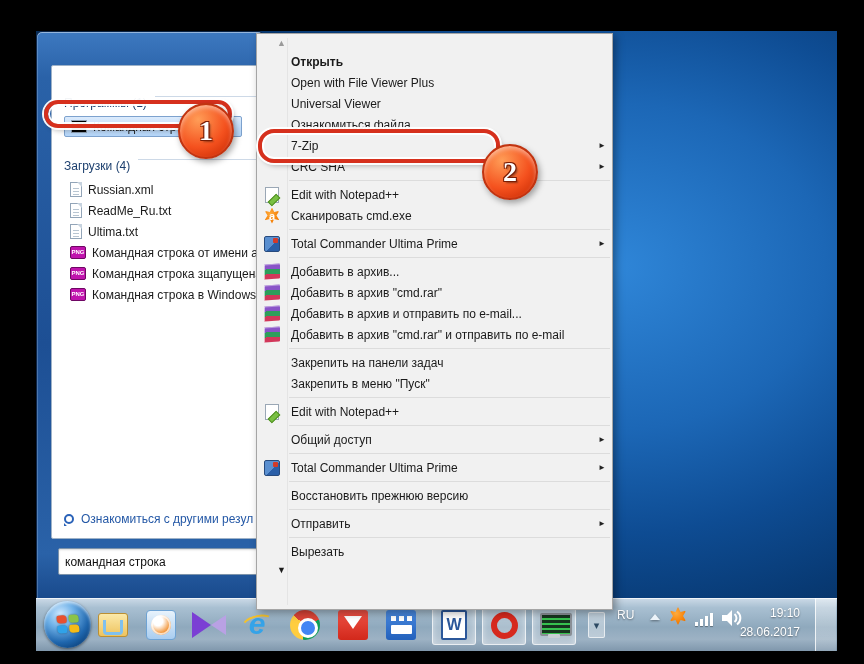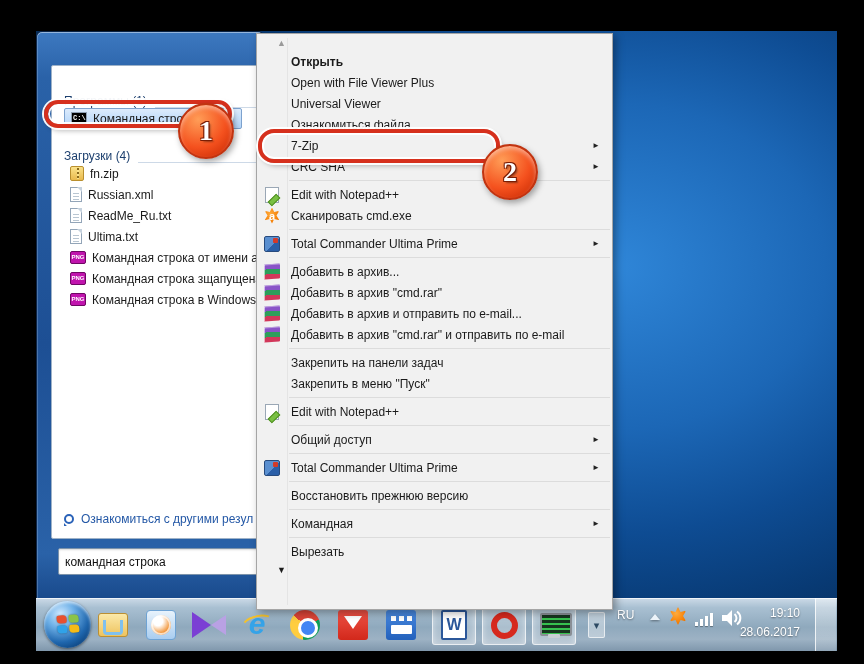--- a/index.html
+++ b/index.html
@@ -10,21 +10,21 @@
   .viewport{position:absolute;left:36px;top:31px;width:801px;height:620px;
     background:radial-gradient(ellipse 560px 430px at 72% 38%, #2f86d8 0%, #1c67b6 38%, #0e4c93 62%, #083a74 82%, #062c58 100%);}
 
   
   .start-window{position:absolute;left:0;top:0;width:228px;height:569px;
     background:linear-gradient(180deg,#3d79c0 0%,#2a62a8 8%,#1d4f94 55%,#2a62a8 92%,#194a8c 100%);
     border:1px solid rgba(8,28,56,.85);border-radius:6px 6px 0 0;
     box-shadow:inset 0 1px 0 rgba(255,255,255,.45), inset -1px 0 0 rgba(255,255,255,.2), inset 1px 0 0 rgba(255,255,255,.2);}
   .results-panel{position:absolute;left:14px;top:33px;width:214px;height:474px;background:#fff;
     border:1px solid #9eb2c8;border-radius:2px;overflow:hidden;padding:8px 0 0 12px;}
-  .group-header{display:flex;align-items:flex-end;height:20px;margin-top:14px;}
+  .group-header{display:flex;align-items:flex-start;height:20px;margin-top:22px;}
   .group-header .gh-label{color:#1c3f6e;font-size:12px;white-space:nowrap;}
   .group-header .gh-rule{flex:1;height:1px;background:#cdd9e7;margin:0 0 0 8px;}
   .result-item{display:flex;align-items:center;height:21px;padding-left:6px;white-space:nowrap;overflow:hidden;}
   .result-item .ri-label{font-size:12px;color:#1a1a1a;margin-left:6px;}
   .result-item.selected{width:178px;border:1px solid #7da2ce;border-radius:2px;
     background:linear-gradient(180deg,#dcebfc,#c7e0fb 45%,#b6d7fa);}
   .see-more{position:absolute;left:12px;bottom:12px;display:flex;align-items:center;white-space:nowrap;overflow:hidden;width:190px;cursor:pointer;}
   .see-more .sm-label{color:#2458a6;font-size:12px;margin-left:7px;}
   .magnifier-icon{width:10px;height:10px;border:2px solid #2a62b8;border-radius:50%;position:relative;flex:none;}
   .magnifier-icon::after{content:"";position:absolute;left:-4px;top:8px;width:5px;height:2px;background:#2a62b8;transform:rotate(45deg);}
@@ -105,21 +105,21 @@
     border-left:1px solid rgba(255,255,255,.8);cursor:pointer;}
 
   
   .context-menu{position:absolute;left:256px;top:33px;width:357px;height:577px;background:#f1f1f1;
     border:1px solid #a5a5a5;box-shadow:3px 3px 8px rgba(0,0,0,.35);padding:1px 0;z-index:40;}
   .menu-gutter-line{position:absolute;left:30px;top:4px;bottom:4px;width:1px;background:#e4e4e4;}
   .menu-scroll{height:16px;display:flex;align-items:center;padding-left:20px;font-size:9px;cursor:pointer;}
   .menu-scroll.up{color:#9a9a9a;}
   .menu-scroll.down{color:#1c1c1c;}
   .menu-items{position:relative;}
-  .menu-item{height:21px;display:flex;align-items:center;padding-right:12px;cursor:pointer;position:relative;}
+  .menu-item{height:21px;display:flex;align-items:center;padding-right:6px;cursor:pointer;position:relative;}
   .menu-item .mi-icon{width:30px;flex:none;display:flex;align-items:center;justify-content:center;}
   .menu-item .mi-label{font-size:12px;color:#1a1a1a;margin-left:4px;white-space:nowrap;}
   .menu-item.bold .mi-label{font-weight:bold;}
   .menu-item .mi-arrow{margin-left:auto;font-size:8px;color:#222;}
   .menu-separator{height:1px;background:#dcdcdc;margin:3px 2px 3px 32px;}
 
   .uac-shield-icon{width:14px;height:16px;background:conic-gradient(#f6d32d 0 25%,#3b77d8 0 50%,#f6d32d 0 75%,#3b77d8 0);
     clip-path:polygon(50% 0,100% 12%,100% 55%,50% 100%,0 55%,0 12%);box-shadow:inset 0 0 0 1px rgba(40,60,90,.4);}
   .notepadpp-icon{width:14px;height:16px;background:#fff;border:1px solid #9aa7b5;position:relative;}
   .notepadpp-icon::after{content:"";position:absolute;right:-2px;bottom:-1px;width:10px;height:4px;background:#79c043;transform:rotate(-45deg);border:1px solid #4e8c22;}
@@ -156,24 +156,20 @@
             </div>
             <div class="result-item selected">
               <span class="cmd-icon"></span>
               <span class="ri-label">Командная строка</span>
             </div>
             <div class="group-header">
               <span class="gh-label">Загрузки (4)</span>
               <span class="gh-rule"></span>
             </div>
             <div class="result-item">
-              <span class="zip-icon"></span>
-              <span class="ri-label">fn.zip</span>
-            </div>
-            <div class="result-item">
               <span class="doc-icon"></span>
               <span class="ri-label">Russian.xml</span>
             </div>
             <div class="result-item">
               <span class="doc-icon"></span>
               <span class="ri-label">ReadMe_Ru.txt</span>
             </div>
             <div class="result-item">
               <span class="doc-icon"></span>
               <span class="ri-label">Ultima.txt</span>
@@ -374,21 +370,21 @@
           <span class="mi-arrow">►</span>
         </div>
         <div class="menu-separator"></div>
         <div class="menu-item">
           <span class="mi-icon"></span>
           <span class="mi-label">Восстановить прежнюю версию</span>
         </div>
         <div class="menu-separator"></div>
         <div class="menu-item">
           <span class="mi-icon"></span>
-          <span class="mi-label">Командная</span>
+          <span class="mi-label">Отправить</span>
           <span class="mi-arrow">►</span>
         </div>
         <div class="menu-separator"></div>
         <div class="menu-item">
           <span class="mi-icon"></span>
           <span class="mi-label">Вырезать</span>
         </div>
       </div>
     <div class="menu-scroll down">▼</div>
   </div>

